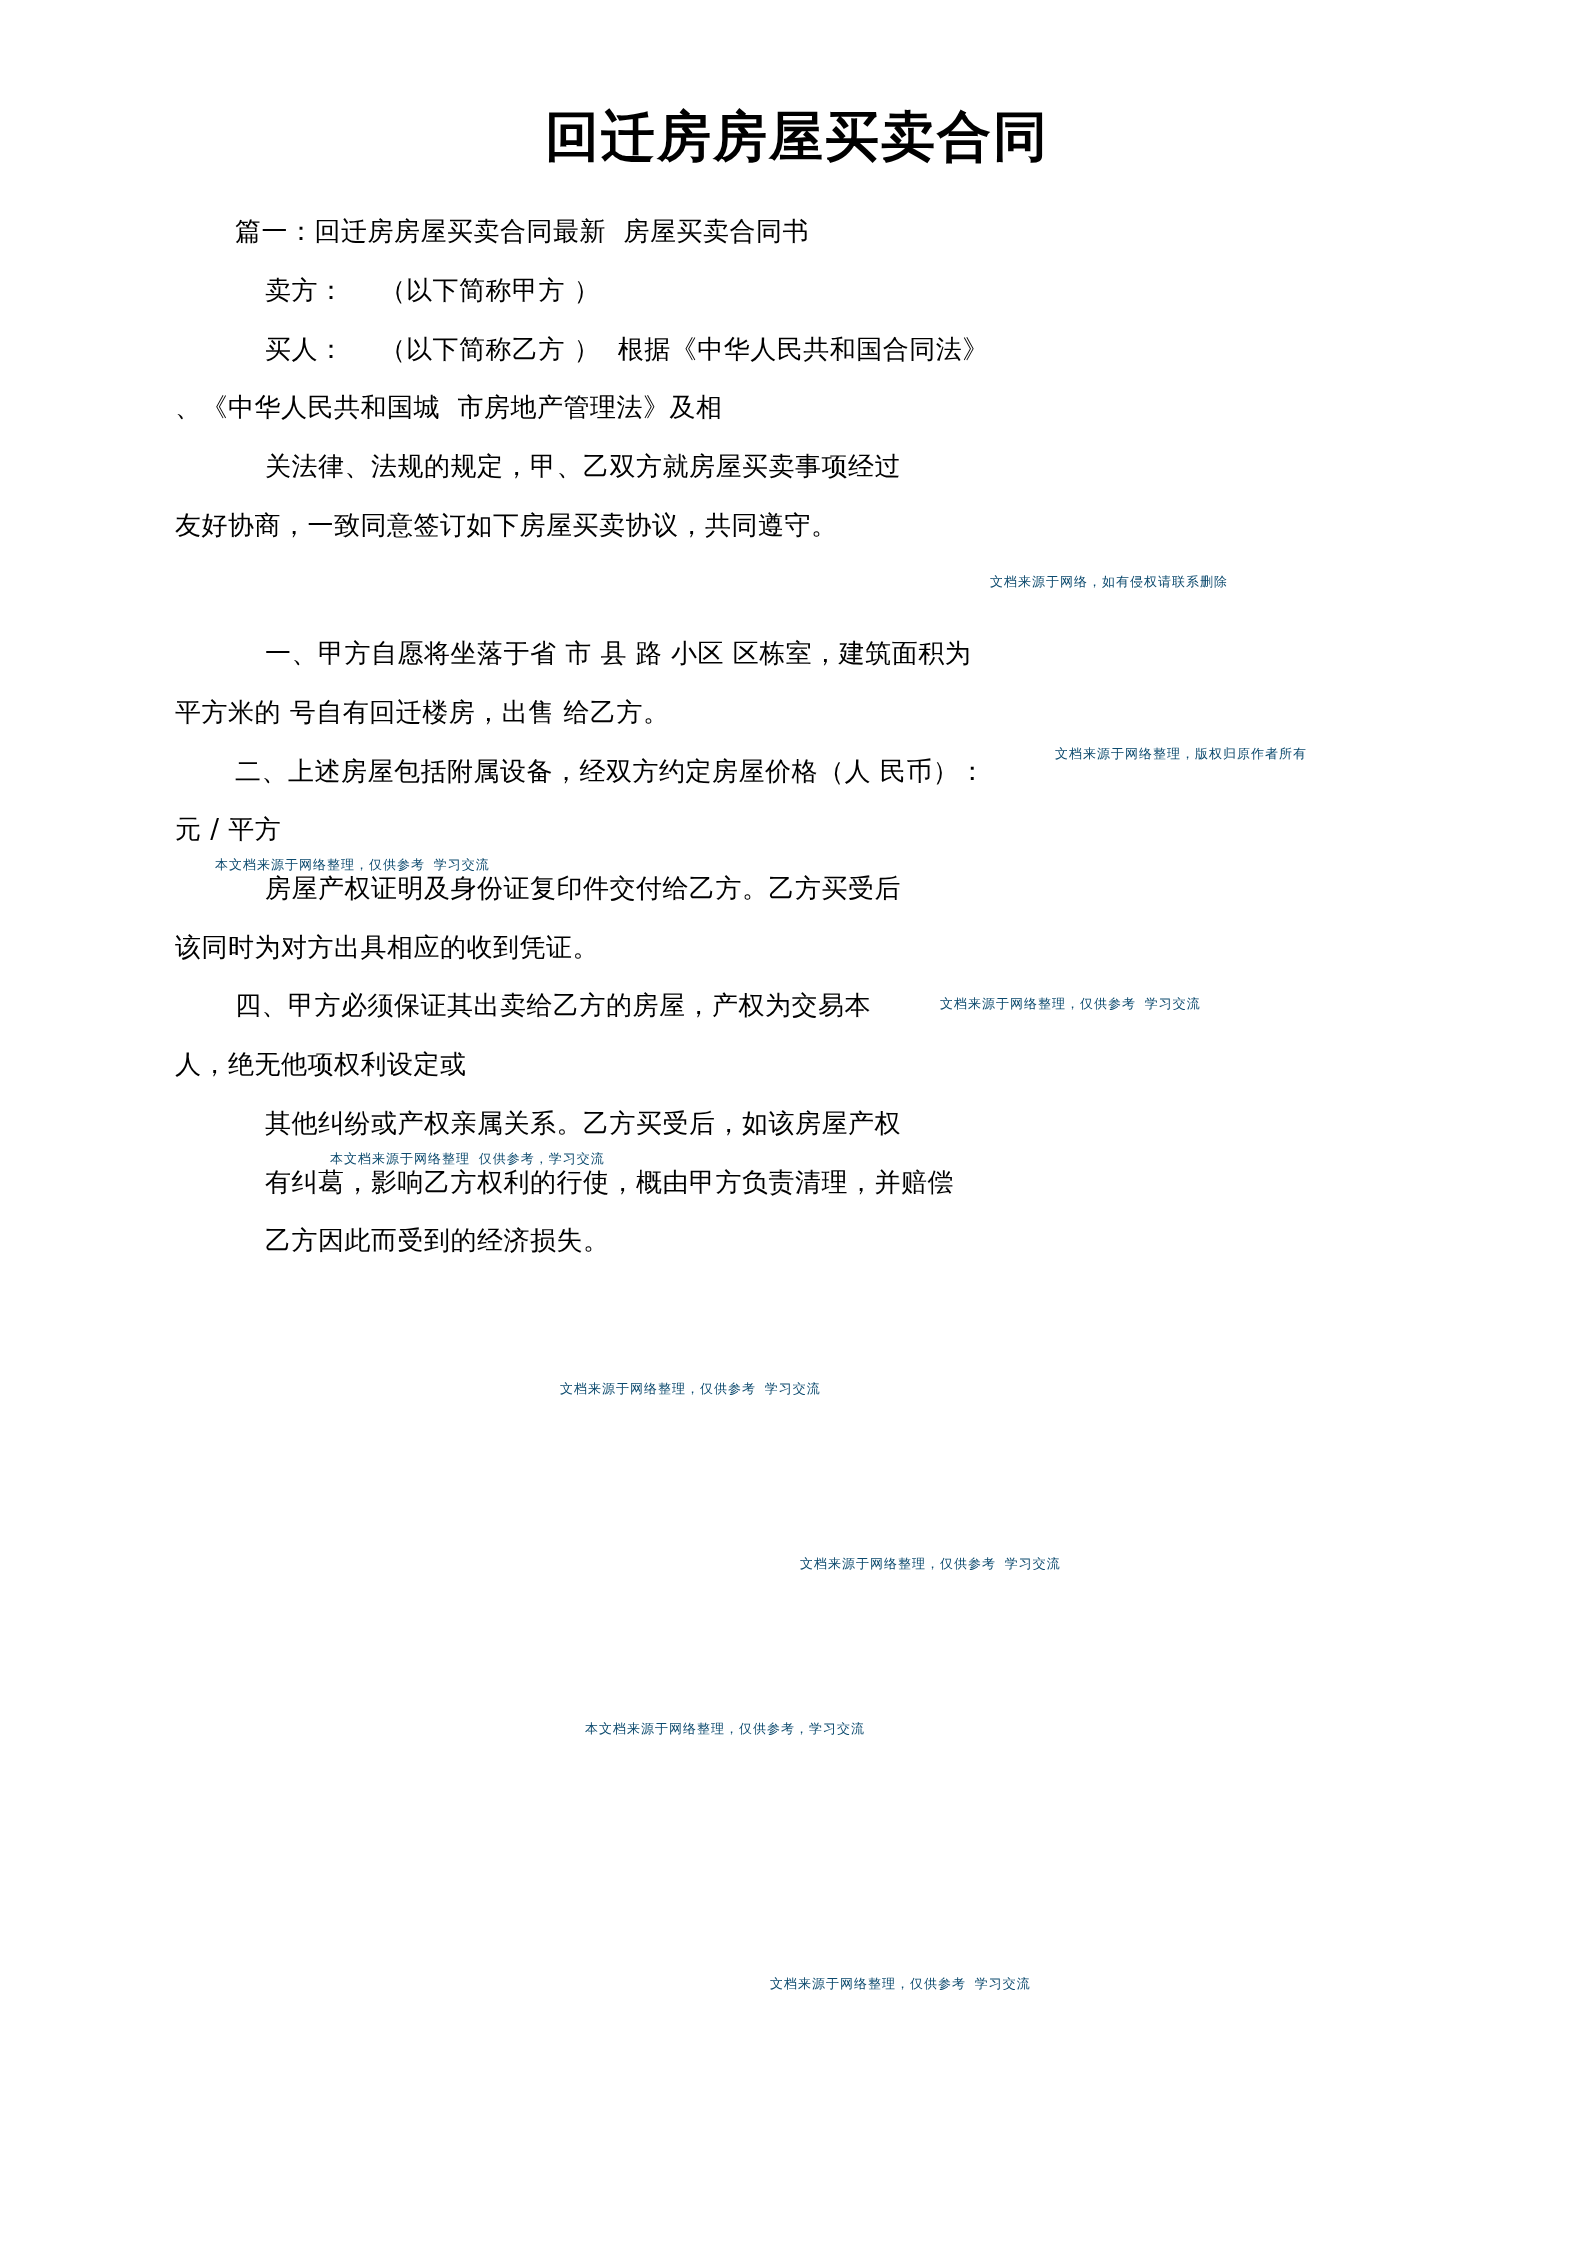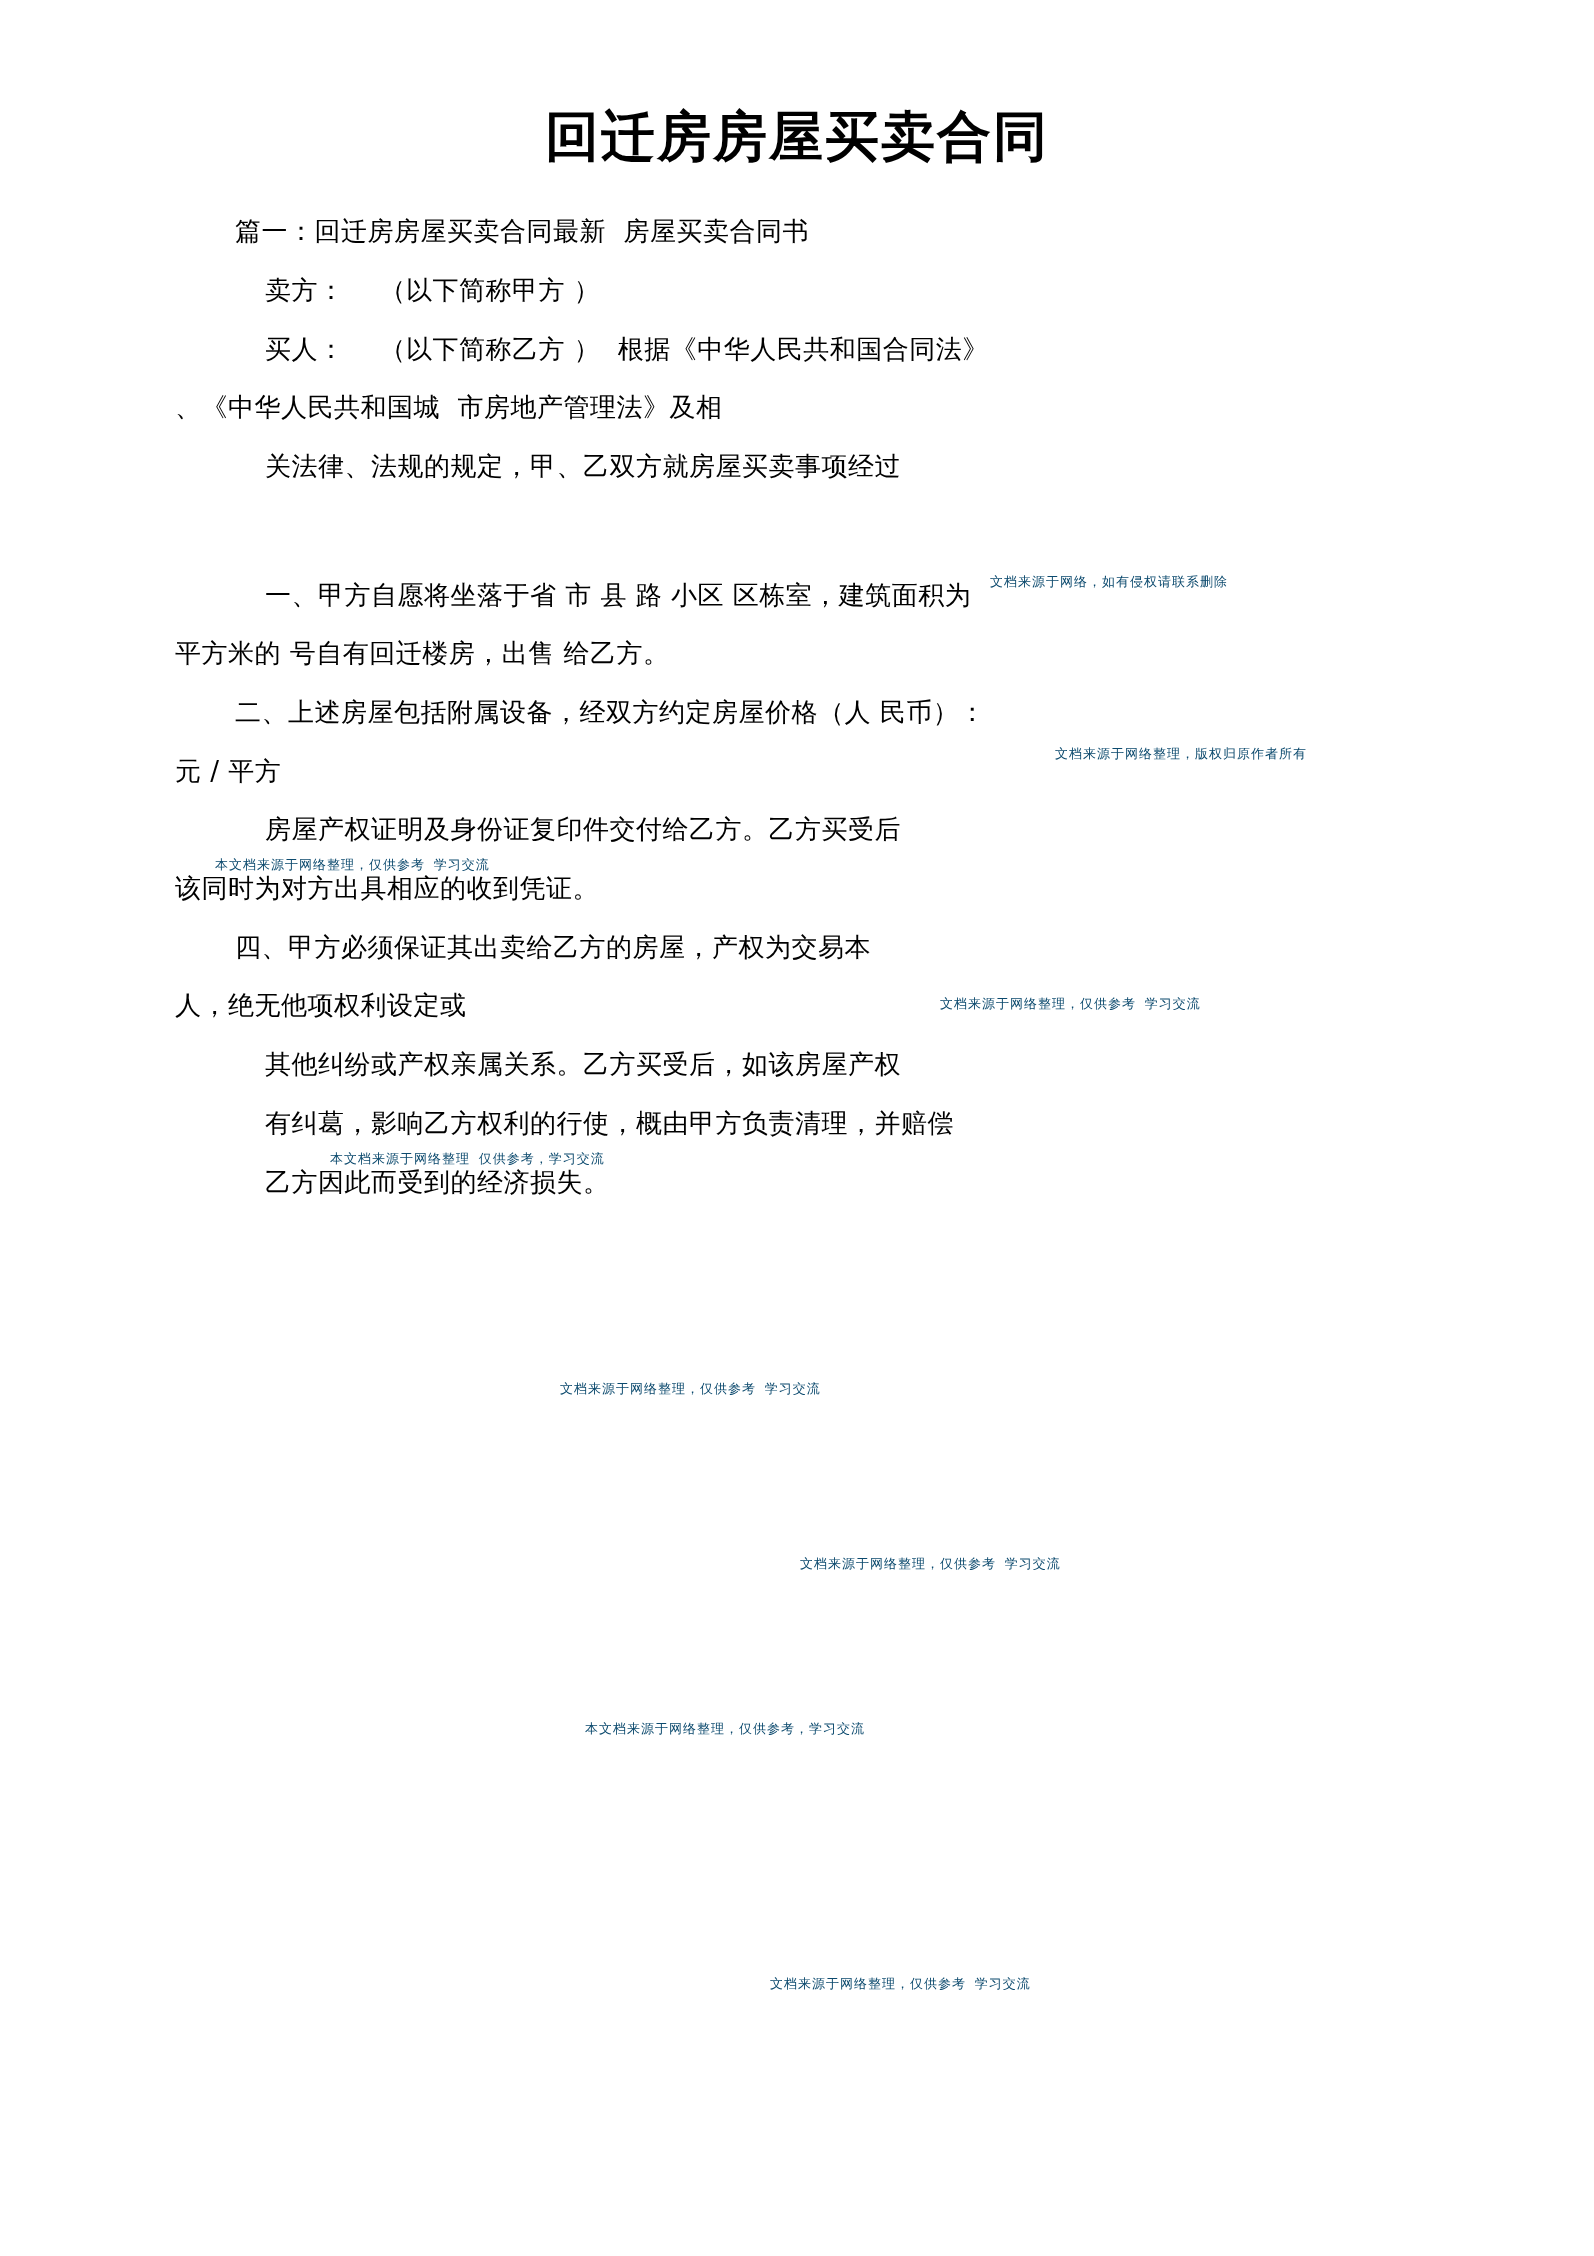--- a/index.html
+++ b/index.html
@@ -71,20 +71,21 @@
 <div class="page">
 
   <h1 class="doc-title">回迁房房屋买卖合同</h1>
 
   <div class="body-text">
     <p class="para indent-1">篇一：回迁房房屋买卖合同最新  房屋买卖合同书</p>
     <p class="para indent-2">卖方：    （以下简称甲方 ）</p>
     <p class="para indent-2">买人：    （以下简称乙方 ）  根据《中华人民共和国合同法》</p>
     <p class="para indent-0">、《中华人民共和国城  市房地产管理法》及相</p>
     <p class="para indent-2">关法律、法规的规定，甲、乙双方就房屋买卖事项经过</p>
+    <p class="para indent-0">友好协商，一致同意签订如下房屋买卖协议，共同遵守。</p>
     <div class="spacer"></div>
     <p class="para indent-2">一、甲方自愿将坐落于省 市 县 路 小区 区栋室，建筑面积为</p>
     <p class="para indent-0">平方米的 号自有回迁楼房，出售 给乙方。</p>
     <p class="para indent-1">二、上述房屋包括附属设备，经双方约定房屋价格（人 民币）：</p>
     <p class="para indent-0">元 / 平方</p>
     <p class="para indent-2">房屋产权证明及身份证复印件交付给乙方。乙方买受后</p>
     <p class="para indent-0">该同时为对方出具相应的收到凭证。</p>
     <p class="para indent-1">四、甲方必须保证其出卖给乙方的房屋，产权为交易本</p>
     <p class="para indent-0">人，绝无他项权利设定或</p>
     <p class="para indent-2">其他纠纷或产权亲属关系。乙方买受后，如该房屋产权</p>

